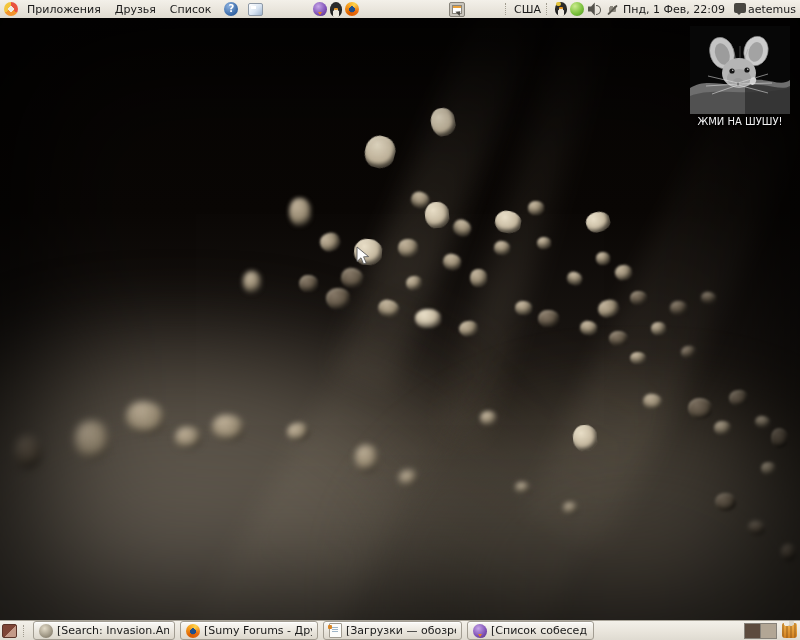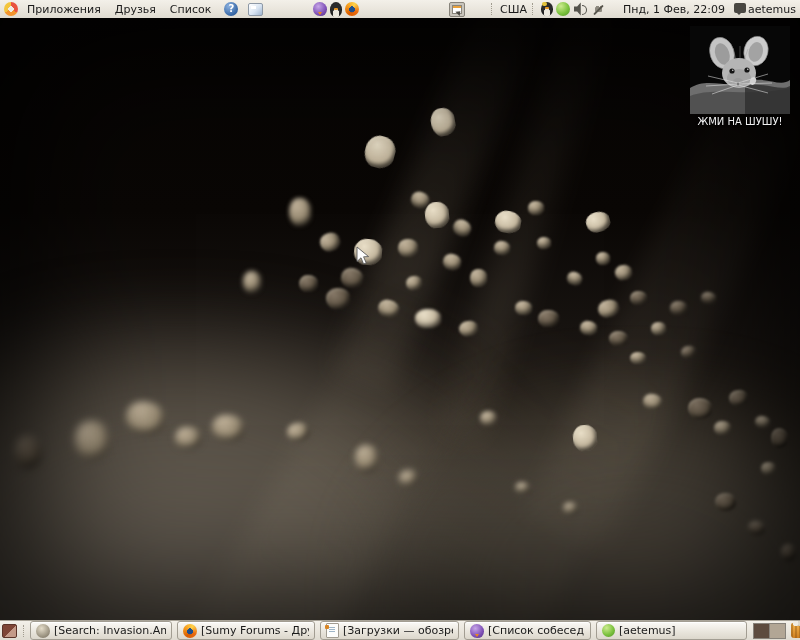--- a/index.html
+++ b/index.html
@@ -158,21 +158,21 @@
     <div class="spacer"></div>
     <span class="dots"></span>
     <span>США</span>
     <span class="dots"></span>
     <div id="tray" style="display:flex;gap:3px;align-items:center;">
         <span class="ic tux-tray-icon"></span>
         <span class="ic pidgin-status-icon"></span>
         <span class="ic volume-icon"></span>
         <span class="ic network-offline-icon"></span>
       </div>
-    <span style="margin-left:15px">Пнд, 1 Фев, 22:09</span>
+    <span style="margin-left:1px">Пнд, 1 Фев, 22:09</span>
     <span class="ic chat-bubble-icon" style="margin-left:7px"></span>
     <span>aetemus</span>
   </header>
 
   <div class="desktop">
     <div class="ground left"></div>
     <div class="ground right"></div>
     <div class="beam b1"></div>
     <div class="beam b2"></div>
     <div class="beam b3"></div>
@@ -300,24 +300,20 @@
           <span class="task-label">[Sumy Forums - Друзья и ...</span>
         </div>
         <div class="task-btn">
           <span class="ic downloads-icon"></span>
           <span class="task-label">[Загрузки — обозревате...</span>
         </div>
         <div class="task-btn">
           <span class="ic pidgin-icon"></span>
           <span class="task-label">[Список собеседников]</span>
         </div>
-        <div class="task-btn">
-          <span class="ic status-available-icon"></span>
-          <span class="task-label">[aetemus]</span>
-        </div>
       </div>
     <div class="spacer"></div>
     <div class="pager" id="pager">
         <span class="ws active"></span>
         <span class="ws"></span>
       </div>
     <span class="ic trash-icon" style="margin:0 1px 0 2px"></span>
   </footer>
 </div>
 

